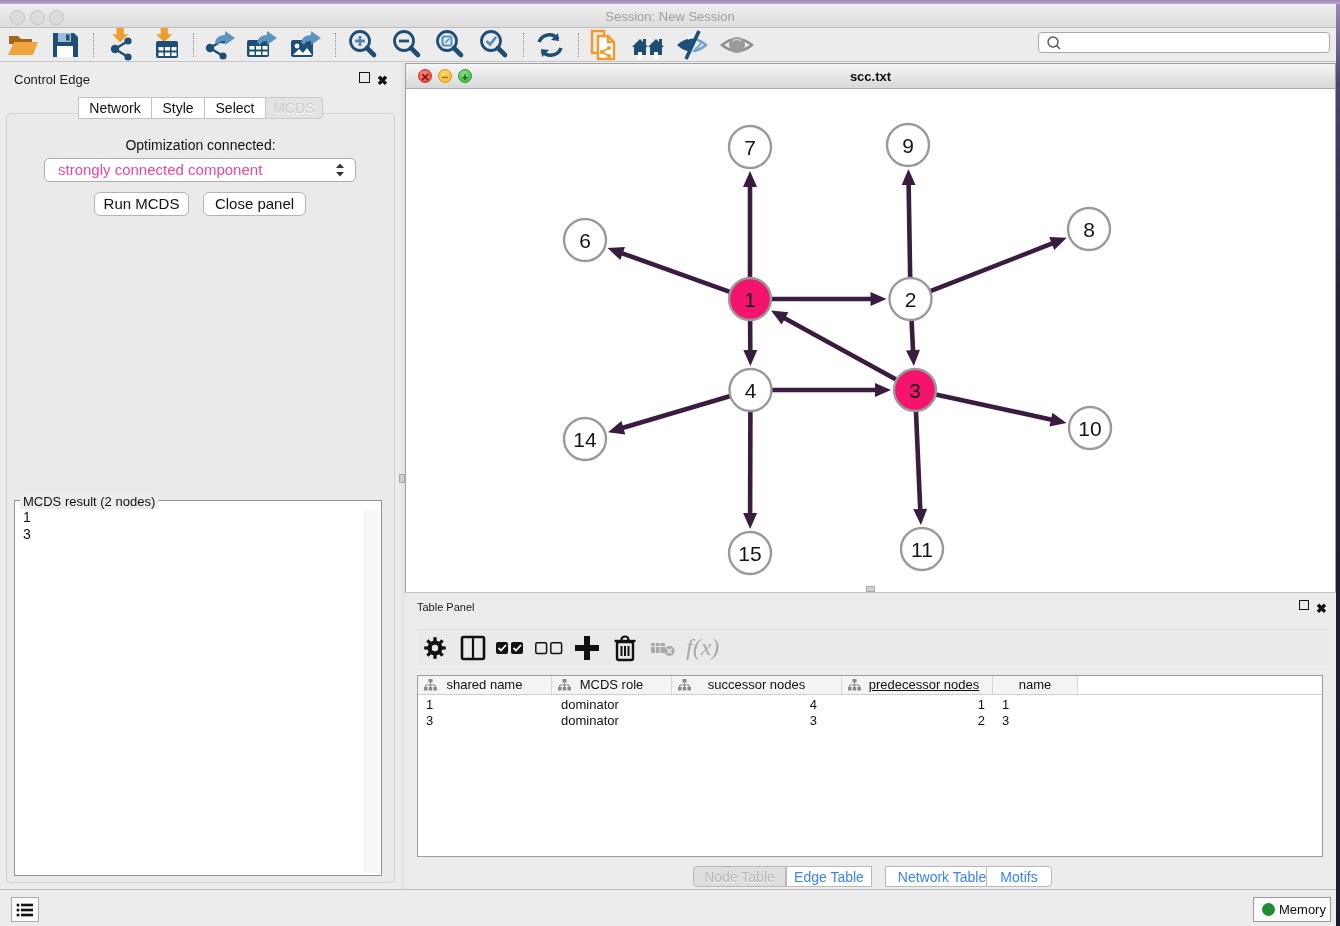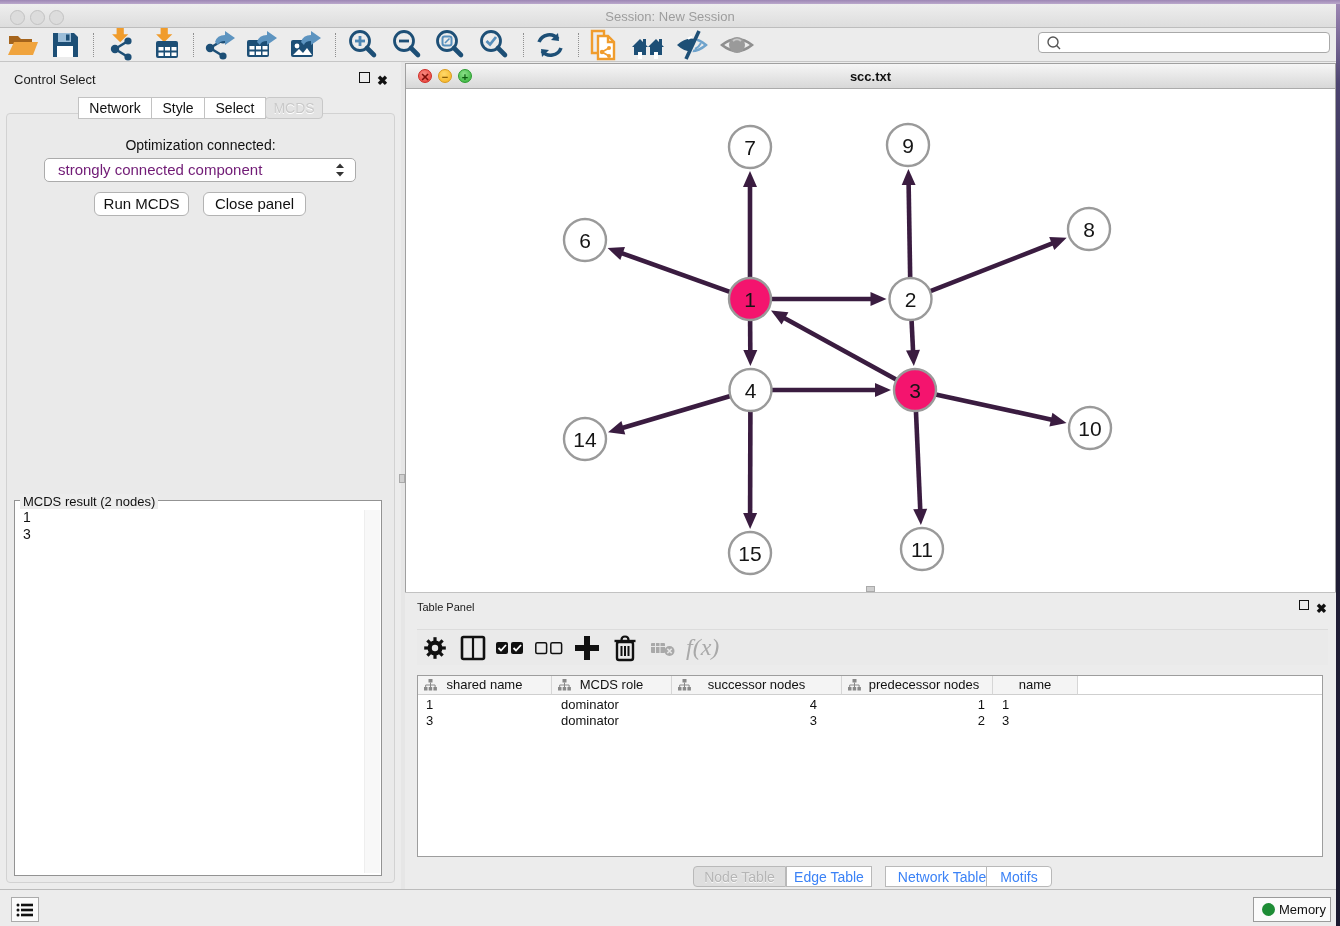--- a/index.html
+++ b/index.html
@@ -16,21 +16,21 @@
 .sep { position:absolute; top:5px; width:0; height:24px; border-left:1px dotted #8f8f8f; }
 .ticon { position:absolute; top:29px; }
 #searchbox { position:absolute; left:1038px; top:4px; width:292px; height:21px; background:#fff; border:1px solid #a9a9a9; border-radius:4px; }
 
 #cpanel { left:0; top:62px; width:401px; height:827px; background:#ececec; }
 #cp-title { position:absolute; left:14px; top:10px; font-size:13px; color:#1a1a1a; }
 .wbtn { position:absolute; top:11px; font-size:13px; color:#111; }
 #cp-body { position:absolute; left:6px; top:51px; width:389px; height:770px; background:#eaeaea; border:1px solid #d2d2d2; border-radius:4px; }
 .tab { position:absolute; top:35px; height:22px; line-height:21px; text-align:center; font-size:14px; background:#fff; border:1px solid #c2c2c2; color:#111; z-index:5; }
 #optlab { position:absolute; left:0; top:75px; width:401px; text-align:center; font-size:14px; color:#111; }
-#cselect { position:absolute; left:44px; top:96px; width:312px; height:24px; background:#fff; border:1px solid #ababab; border-radius:5px; font-size:15px; color:#701a75; line-height:22px; padding-left:13px; }
+#cselect { position:absolute; left:44px; top:96px; width:312px; height:24px; background:#fff; border:1px solid #ababab; border-radius:5px; font-size:15px; color:#ec4899; line-height:22px; padding-left:13px; }
 .cbtn { position:absolute; top:130px; height:24px; background:#fff; border:1px solid #b3b3b3; border-radius:6px; font-size:15px; color:#111; text-align:center; line-height:22px; }
 #mcdsbox { position:absolute; left:14px; top:438px; width:368px; height:376px; background:#fff; border:1px solid #939393; }
 #mcdslab { position:absolute; left:20px; top:432px; background:#ececec; font-size:13px; padding:0 3px; color:#111; }
 #mcdstrack { position:absolute; left:364px; top:448px; width:16px; height:363px; background:#f8f8f8; border-left:1px solid #eeeeee; }
 
 #vsplit { left:401px; top:62px; width:4px; height:827px; background:#e6e6e6; }
 
 #netwin { left:405px; top:63px; width:931px; height:529px; background:#fff; border:1px solid #a0a0a0; border-bottom:none; }
 #nettitle { position:absolute; left:0; top:0; width:929px; height:25px; background:linear-gradient(#f6f6f6,#d8d8d8); border-bottom:1px solid #ababab; }
 #nettext { position:absolute; top:5px; left:0; width:929px; text-align:center; font-size:13px; font-weight:bold; color:#111; }
@@ -180,21 +180,21 @@
   <div class="sep" style="left:523px"></div>
   <div class="sep" style="left:578px"></div>
   <div id="searchbox">
     <svg width="18" height="18" style="position:absolute;left:6px;top:1px" viewBox="0 0 18 18">
         <circle cx="8" cy="8" r="5" fill="none" stroke="#555" stroke-width="1.4"></circle>
         <line x1="11.6" y1="11.6" x2="15" y2="15" stroke="#555" stroke-width="1.4"></line>
       </svg>
   </div>
 </div>
 <div class="abs" id="cpanel">
-  <div id="cp-title">Control Select</div>
+  <div id="cp-title">Control Edge</div>
   <div class="wbtn" style="left:359px;top:10px;width:11px;height:11px;border:1.5px solid #111;"></div>
   <div class="wbtn" style="left:377px;font-weight:bold;">✖</div>
   <div id="cp-body"></div>
   <div class="tab" style="left:78px;width:74px;">Network</div>
   <div class="tab" style="left:151px;width:54px;">Style</div>
   <div class="tab" style="left:204px;width:62px;">Select</div>
   <div class="tab" style="left:265px;width:58px;background:#e3e3e3;border-color:#c8c8c8;color:#c9c9c9;border-radius:4px;text-shadow:0 1px 0 #fff;">MCDS</div>
   <div id="optlab">Optimization connected:</div>
   <div id="cselect">strongly connected component
     <svg width="12" height="16" style="position:absolute;right:9px;top:3px" viewBox="0 0 12 16">
@@ -350,21 +350,21 @@
           <rect x="4.7" y="8" width="3.5" height="3.5" fill="#888"></rect>
           <rect x="9.4" y="8" width="3.5" height="3.5" fill="#888"></rect>
           <path d="M6.5 3.5 v2.5 M1.7 8 v-2 h9.4 v2 M6.5 6 v2" stroke="#888" stroke-width="1" fill="none"></path>
         </svg>successor nodes</div>
       <div class="thead" style="left:424px;width:151px;"><svg width="13" height="12" viewBox="0 0 13 12" style="position:absolute;left:6px;top:3px">
           <rect x="4.5" y="0" width="4" height="3.5" fill="#888"></rect>
           <rect x="0" y="8" width="3.5" height="3.5" fill="#888"></rect>
           <rect x="4.7" y="8" width="3.5" height="3.5" fill="#888"></rect>
           <rect x="9.4" y="8" width="3.5" height="3.5" fill="#888"></rect>
           <path d="M6.5 3.5 v2.5 M1.7 8 v-2 h9.4 v2 M6.5 6 v2" stroke="#888" stroke-width="1" fill="none"></path>
-        </svg><span style="padding-left:14px;">predecessor nodes</span></div>
+        </svg><span style="padding-left:14px;text-decoration:underline;">predecessor nodes</span></div>
       <div class="thead" style="left:575px;width:85px;">name</div>
       <div class="thead" style="left:660px;width:244px;background:#fff;border-right:none;"></div>
       <div class="tcell" style="left:8px;top:21px;">1</div>
       <div class="tcell" style="left:143px;top:21px;">dominator</div>
       <div class="tcell" style="left:254px;top:21px;width:145px;text-align:right;">4</div>
       <div class="tcell" style="left:424px;top:21px;width:143px;text-align:right;">1</div>
       <div class="tcell" style="left:584px;top:21px;">1</div>
       <div class="tcell" style="left:8px;top:37px;">3</div>
       <div class="tcell" style="left:143px;top:37px;">dominator</div>
       <div class="tcell" style="left:254px;top:37px;width:145px;text-align:right;">3</div>

